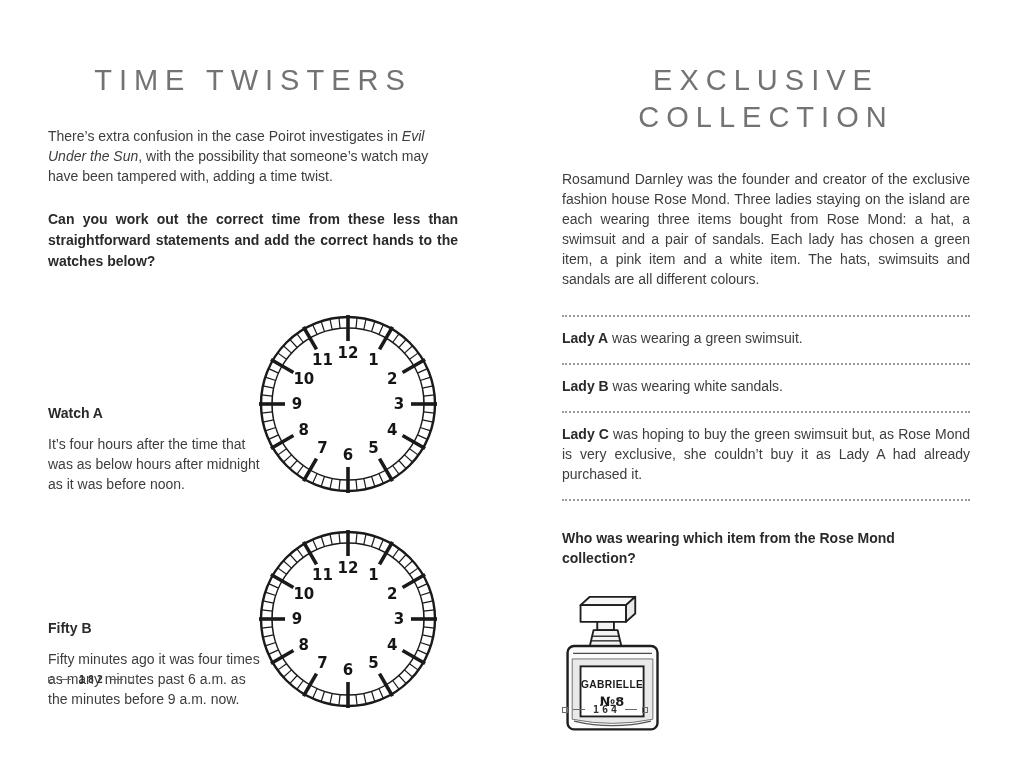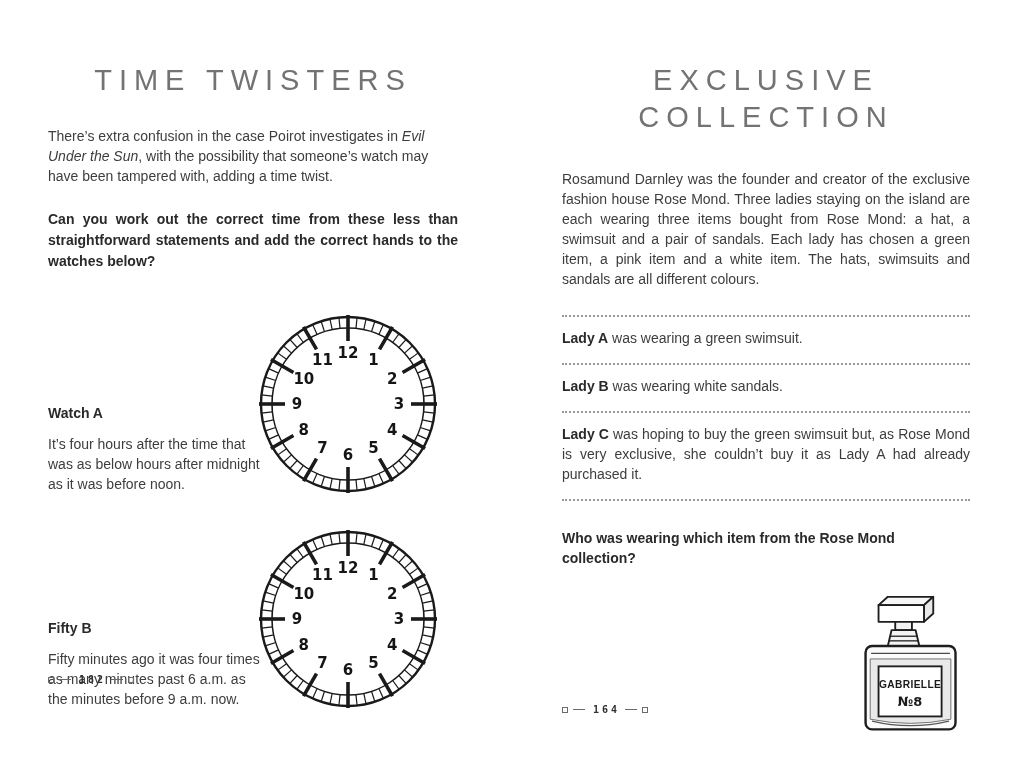--- a/index.html
+++ b/index.html
@@ -35,21 +35,21 @@
 
   .title-right{margin-top:62px;}
   .intro-right{margin-top:33px;}
   .dotted{border-top:2px dotted #9a9a9a;height:0;}
   .dotted.d1{margin-top:26px;}
   .dotted.mid{margin-top:15px;}
   .clue{margin:11px 0 0 0;}
   .clue .clue-label{font-weight:bold;color:#2a2a2a;}
   .question-right{margin-top:27px;}
 
-  .perfume-wrap{margin-top:26px;text-align:right;padding-right:8px;}
+  .perfume-wrap{margin-top:26px;padding-right:8px;}
   .perfume{width:102px;height:141px;}
   .perfume .brand{font-family:"Liberation Sans",sans-serif;font-size:11px;font-weight:600;letter-spacing:.4px;fill:#1a1a1a;}
   .perfume .num{font-family:"DejaVu Sans",sans-serif;font-size:14px;font-weight:600;fill:#1a1a1a;}
 
   .footer{
     position:absolute;bottom:24px;left:0;width:100%;
     display:flex;align-items:center;gap:5px;
   }
   .orn-sq{width:4px;height:4px;border:1px solid #6a6a6a;display:inline-block;}
   .orn-line{width:12px;height:1px;background:#6a6a6a;display:inline-block;}

